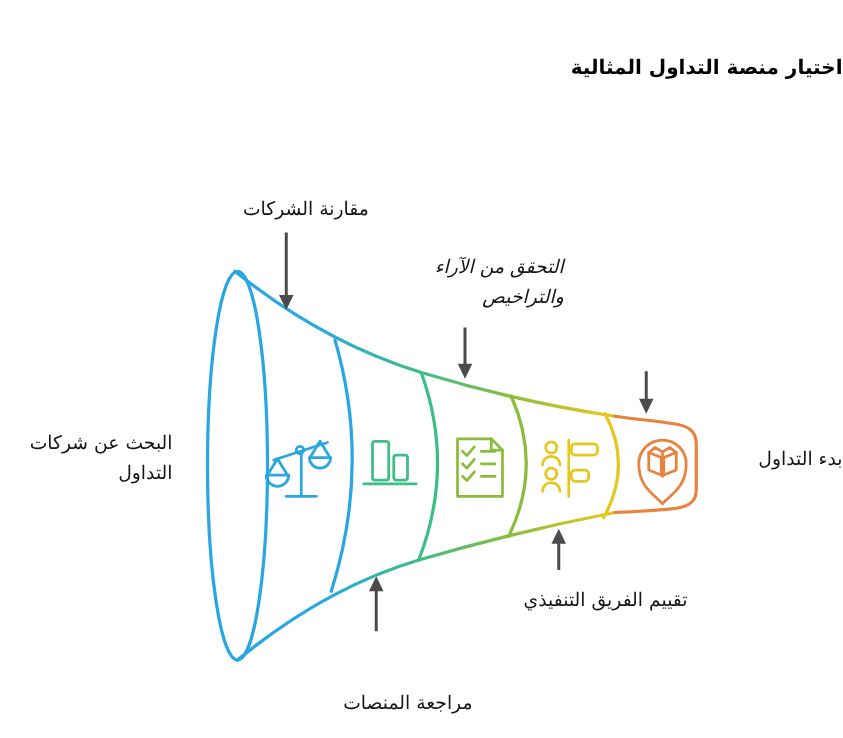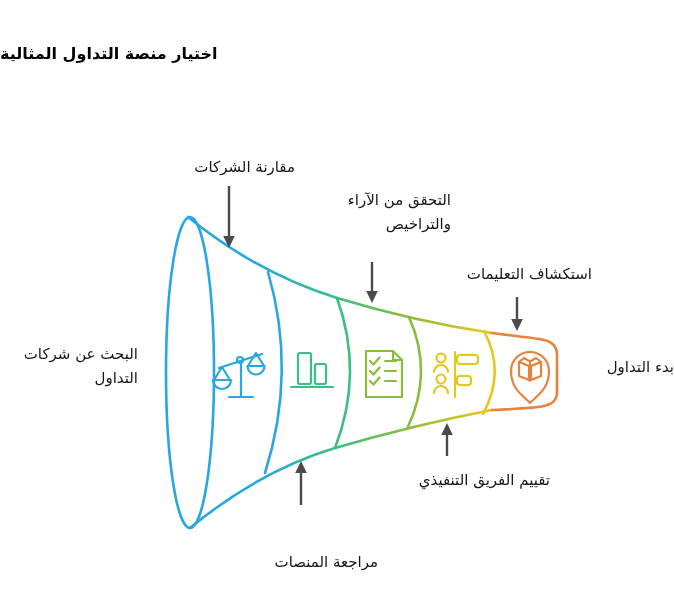--- a/index.html
+++ b/index.html
@@ -1,25 +1,25 @@
 <!DOCTYPE html>
 <html lang="ar"><head>
 <meta charset="utf-8">
 <style>
   html,body{margin:0;padding:0;background:#fff;}
   #canvas{position:relative;width:674px;height:590px;background:#ffffff;overflow:hidden;
           font-family:"DejaVu Sans",sans-serif;}
   #funnel-svg{position:absolute;left:0;top:0;}
-  .page-title{position:absolute;top:44px;left:0;width:674px;text-align:left;
+  .page-title{position:absolute;top:44px;left:0;width:674px;text-align:right;
               font-size:16px;font-weight:bold;color:#000;direction:rtl;
               font-family:"DejaVu Sans",sans-serif;}
   .label{position:absolute;font-size:15px;color:#161616;
          direction:rtl;line-height:1.6;font-family:"DejaVu Sans",sans-serif;}
   .lbl-stage-1{left:145px;top:155px;width:150px;}
-  .lbl-stage-3{left:311px;top:188px;width:140px;}
+  .lbl-stage-3{left:311px;top:201px;width:140px;font-style:italic;}
   .lbl-stage-5{left:432px;top:262px;width:160px;}
   .lbl-stage-2{left:228px;top:514px;width:150px;margin-top:36px;}
   .lbl-stage-4{left:370px;top:468px;width:180px;}
   .lbl-entry{left:18px;top:342px;width:120px;}
   .lbl-exit{left:564px;top:355px;width:110px;}
 </style>
 </head>
 <body>
 
 <div id="canvas">
@@ -114,19 +114,18 @@
       <polygon points="301,461 295.2,473 306.8,473" stroke="none" fill="#4b4b4b"></polygon>
     </g>
     <g stroke-width="2.4" stroke="#4b4b4b">
       <line x1="447" y1="456" x2="447" y2="434"></line>
       <polygon points="447,423 441.2,435 452.8,435" stroke="none" fill="#4b4b4b"></polygon>
     </g>
   </svg>
 
   <div class="label lbl-stage-1">مقارنة الشركات</div>
   <div class="label lbl-stage-3">التحقق من الآراء والتراخيص</div>
-  <div class="label lbl-stage-5">استكشاف التعليمات</div>
   <div class="label lbl-stage-2">مراجعة المنصات</div>
   <div class="label lbl-stage-4">تقييم الفريق التنفيذي</div>
   <div class="label lbl-entry">البحث عن شركات التداول</div>
   <div class="label lbl-exit">بدء التداول</div>
 
 </div>
 
 </body></html>

